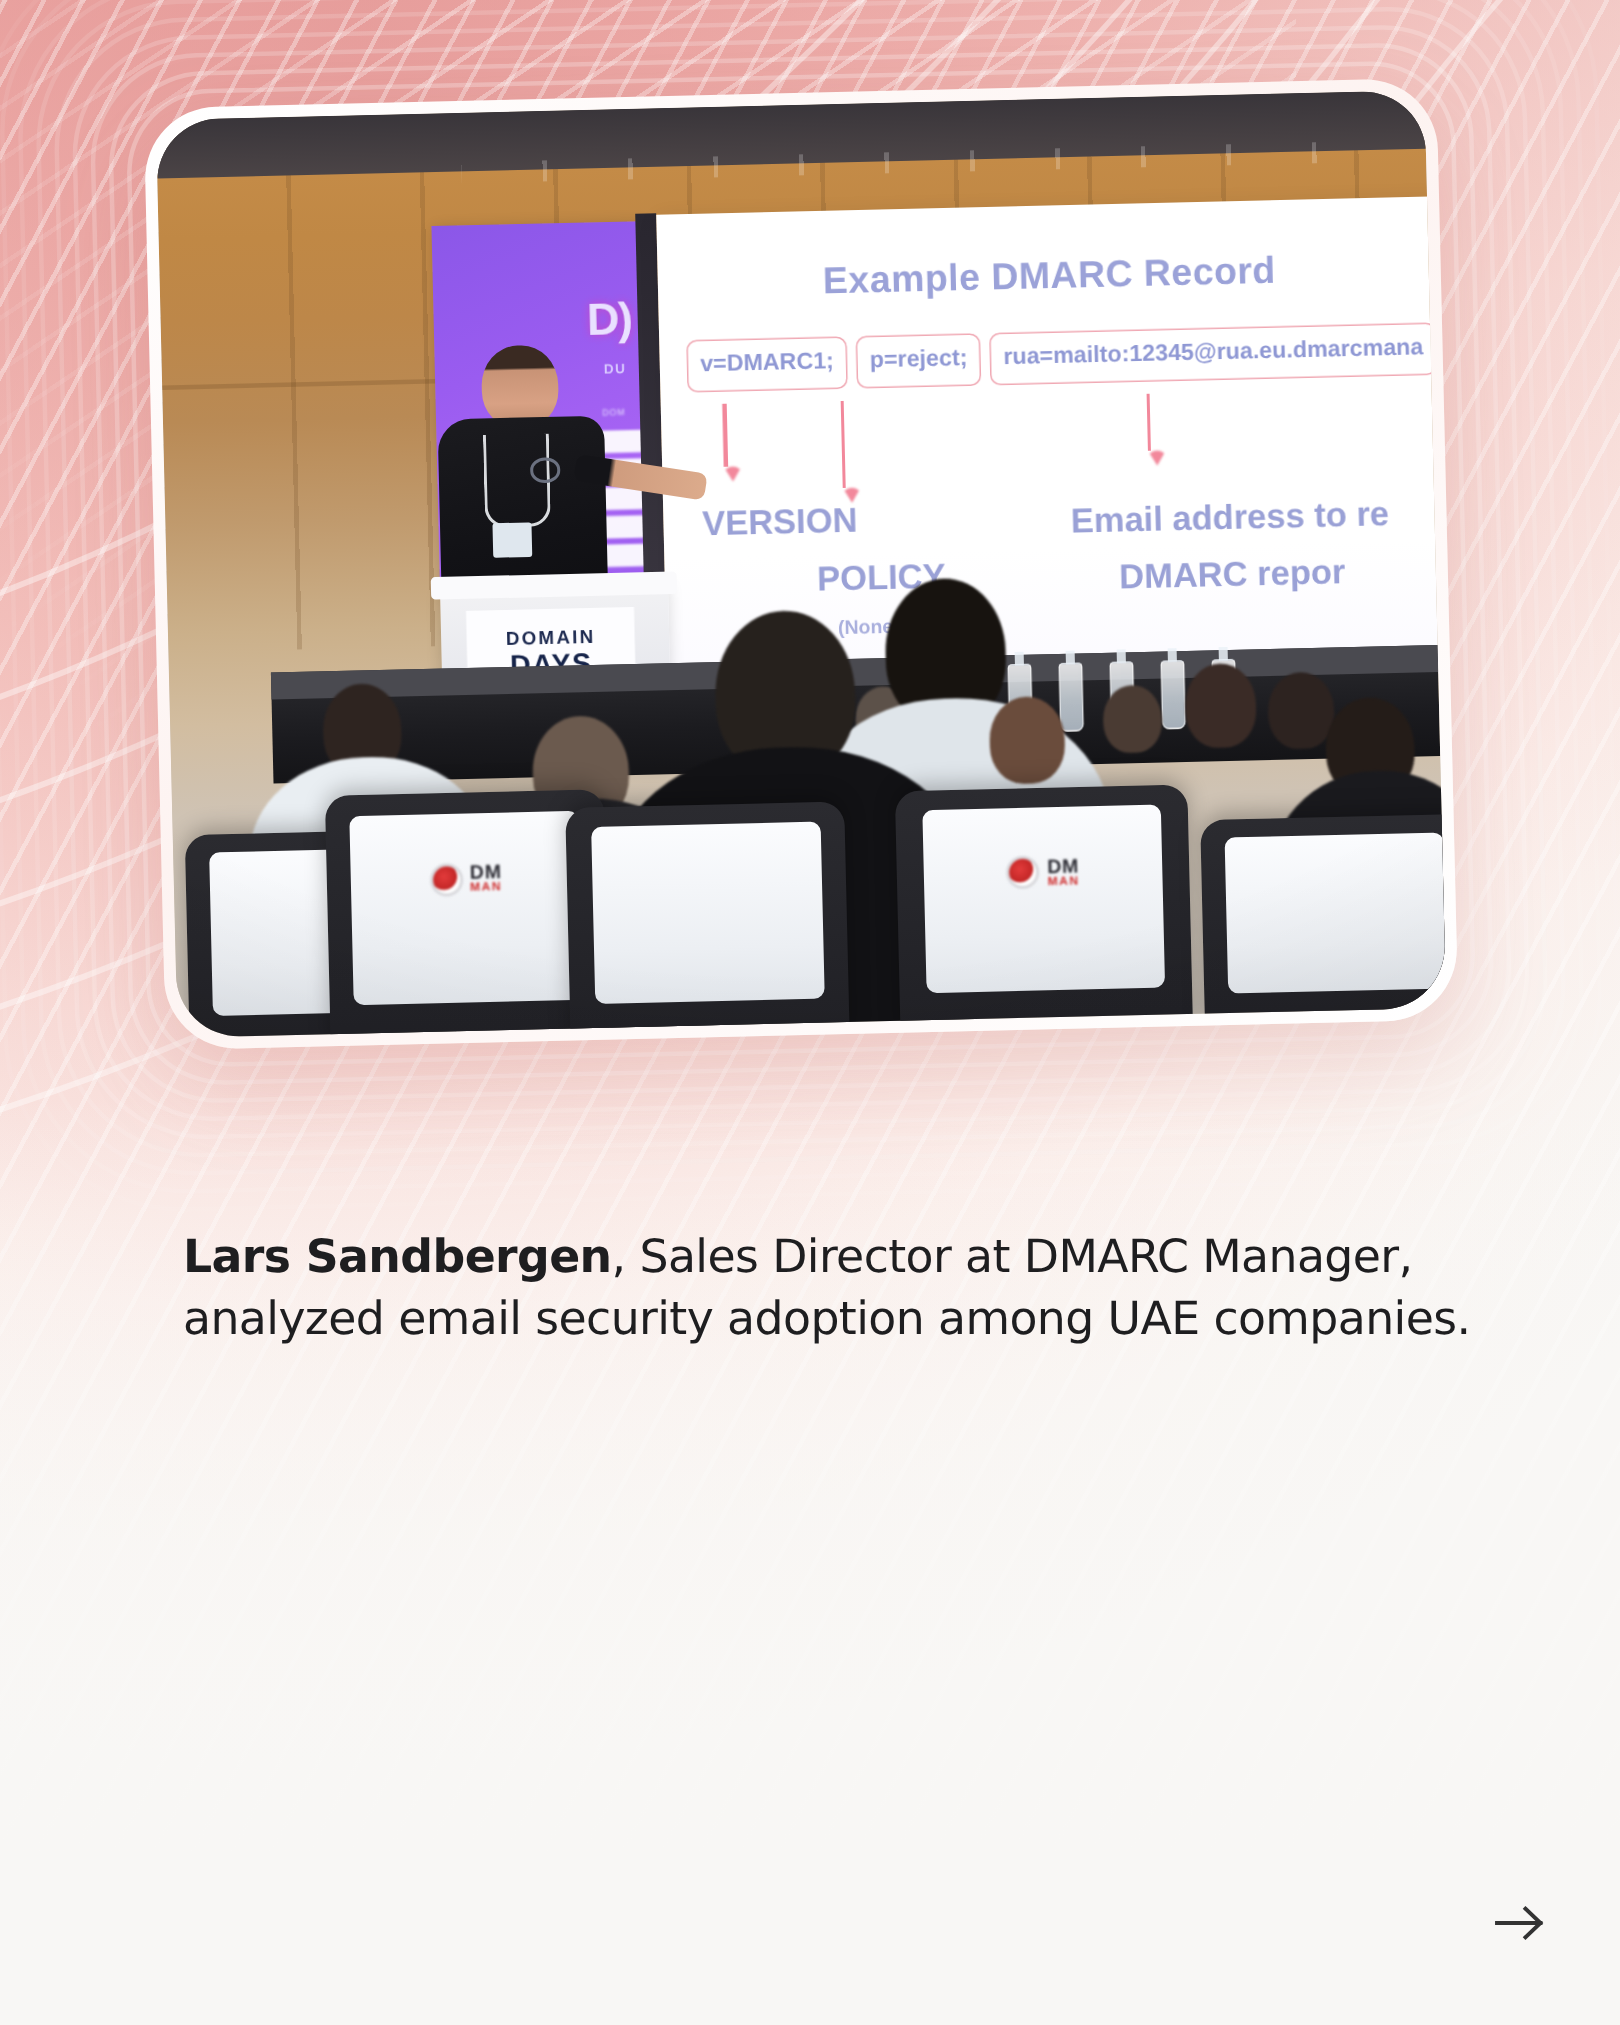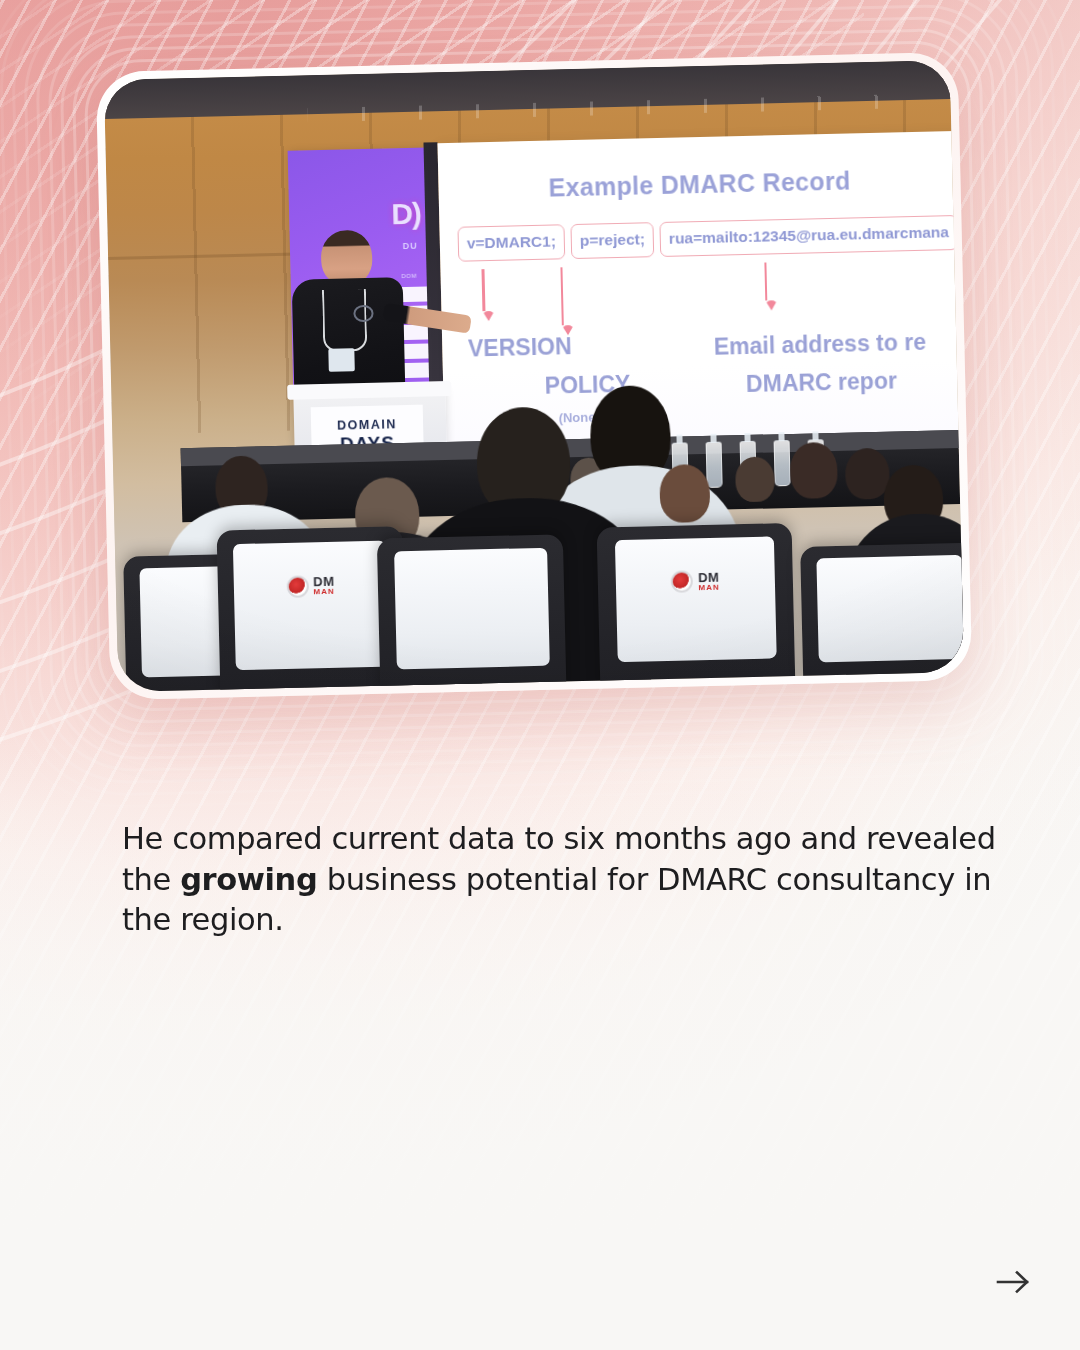--- a/index.html
+++ b/index.html
@@ -525,21 +525,21 @@
 
     <div class="photo-vig"></div>
   </div>
 </div>
 
 <div class="content">
   <h1 class="headline" style="color: rgb(200, 35, 43);">
   </h1>
 
   <div class="body-copy">
-    <p class="para"><span>He compared current data to six months ago and revealed the </span><b>growing</b><span> business potential for DMARC consultancy in the region.</span></p>
+    <p class="para"><b>Lars Sandbergen</b><span>, Sales Director at DMARC Manager, analyzed email security adoption among UAE companies.</span></p>
   </div>
 </div>
 
 <div class="next-arrow">
   <svg width="36" height="24" viewBox="0 0 36 24">
     <g fill="none" stroke="#333333" stroke-width="2.6" stroke-linecap="square" stroke-linejoin="miter">
       <path d="M2,12 L31,12"></path>
       <path d="M21,2.5 L31,12 L21,21.5"></path>
     </g>
   </svg>

